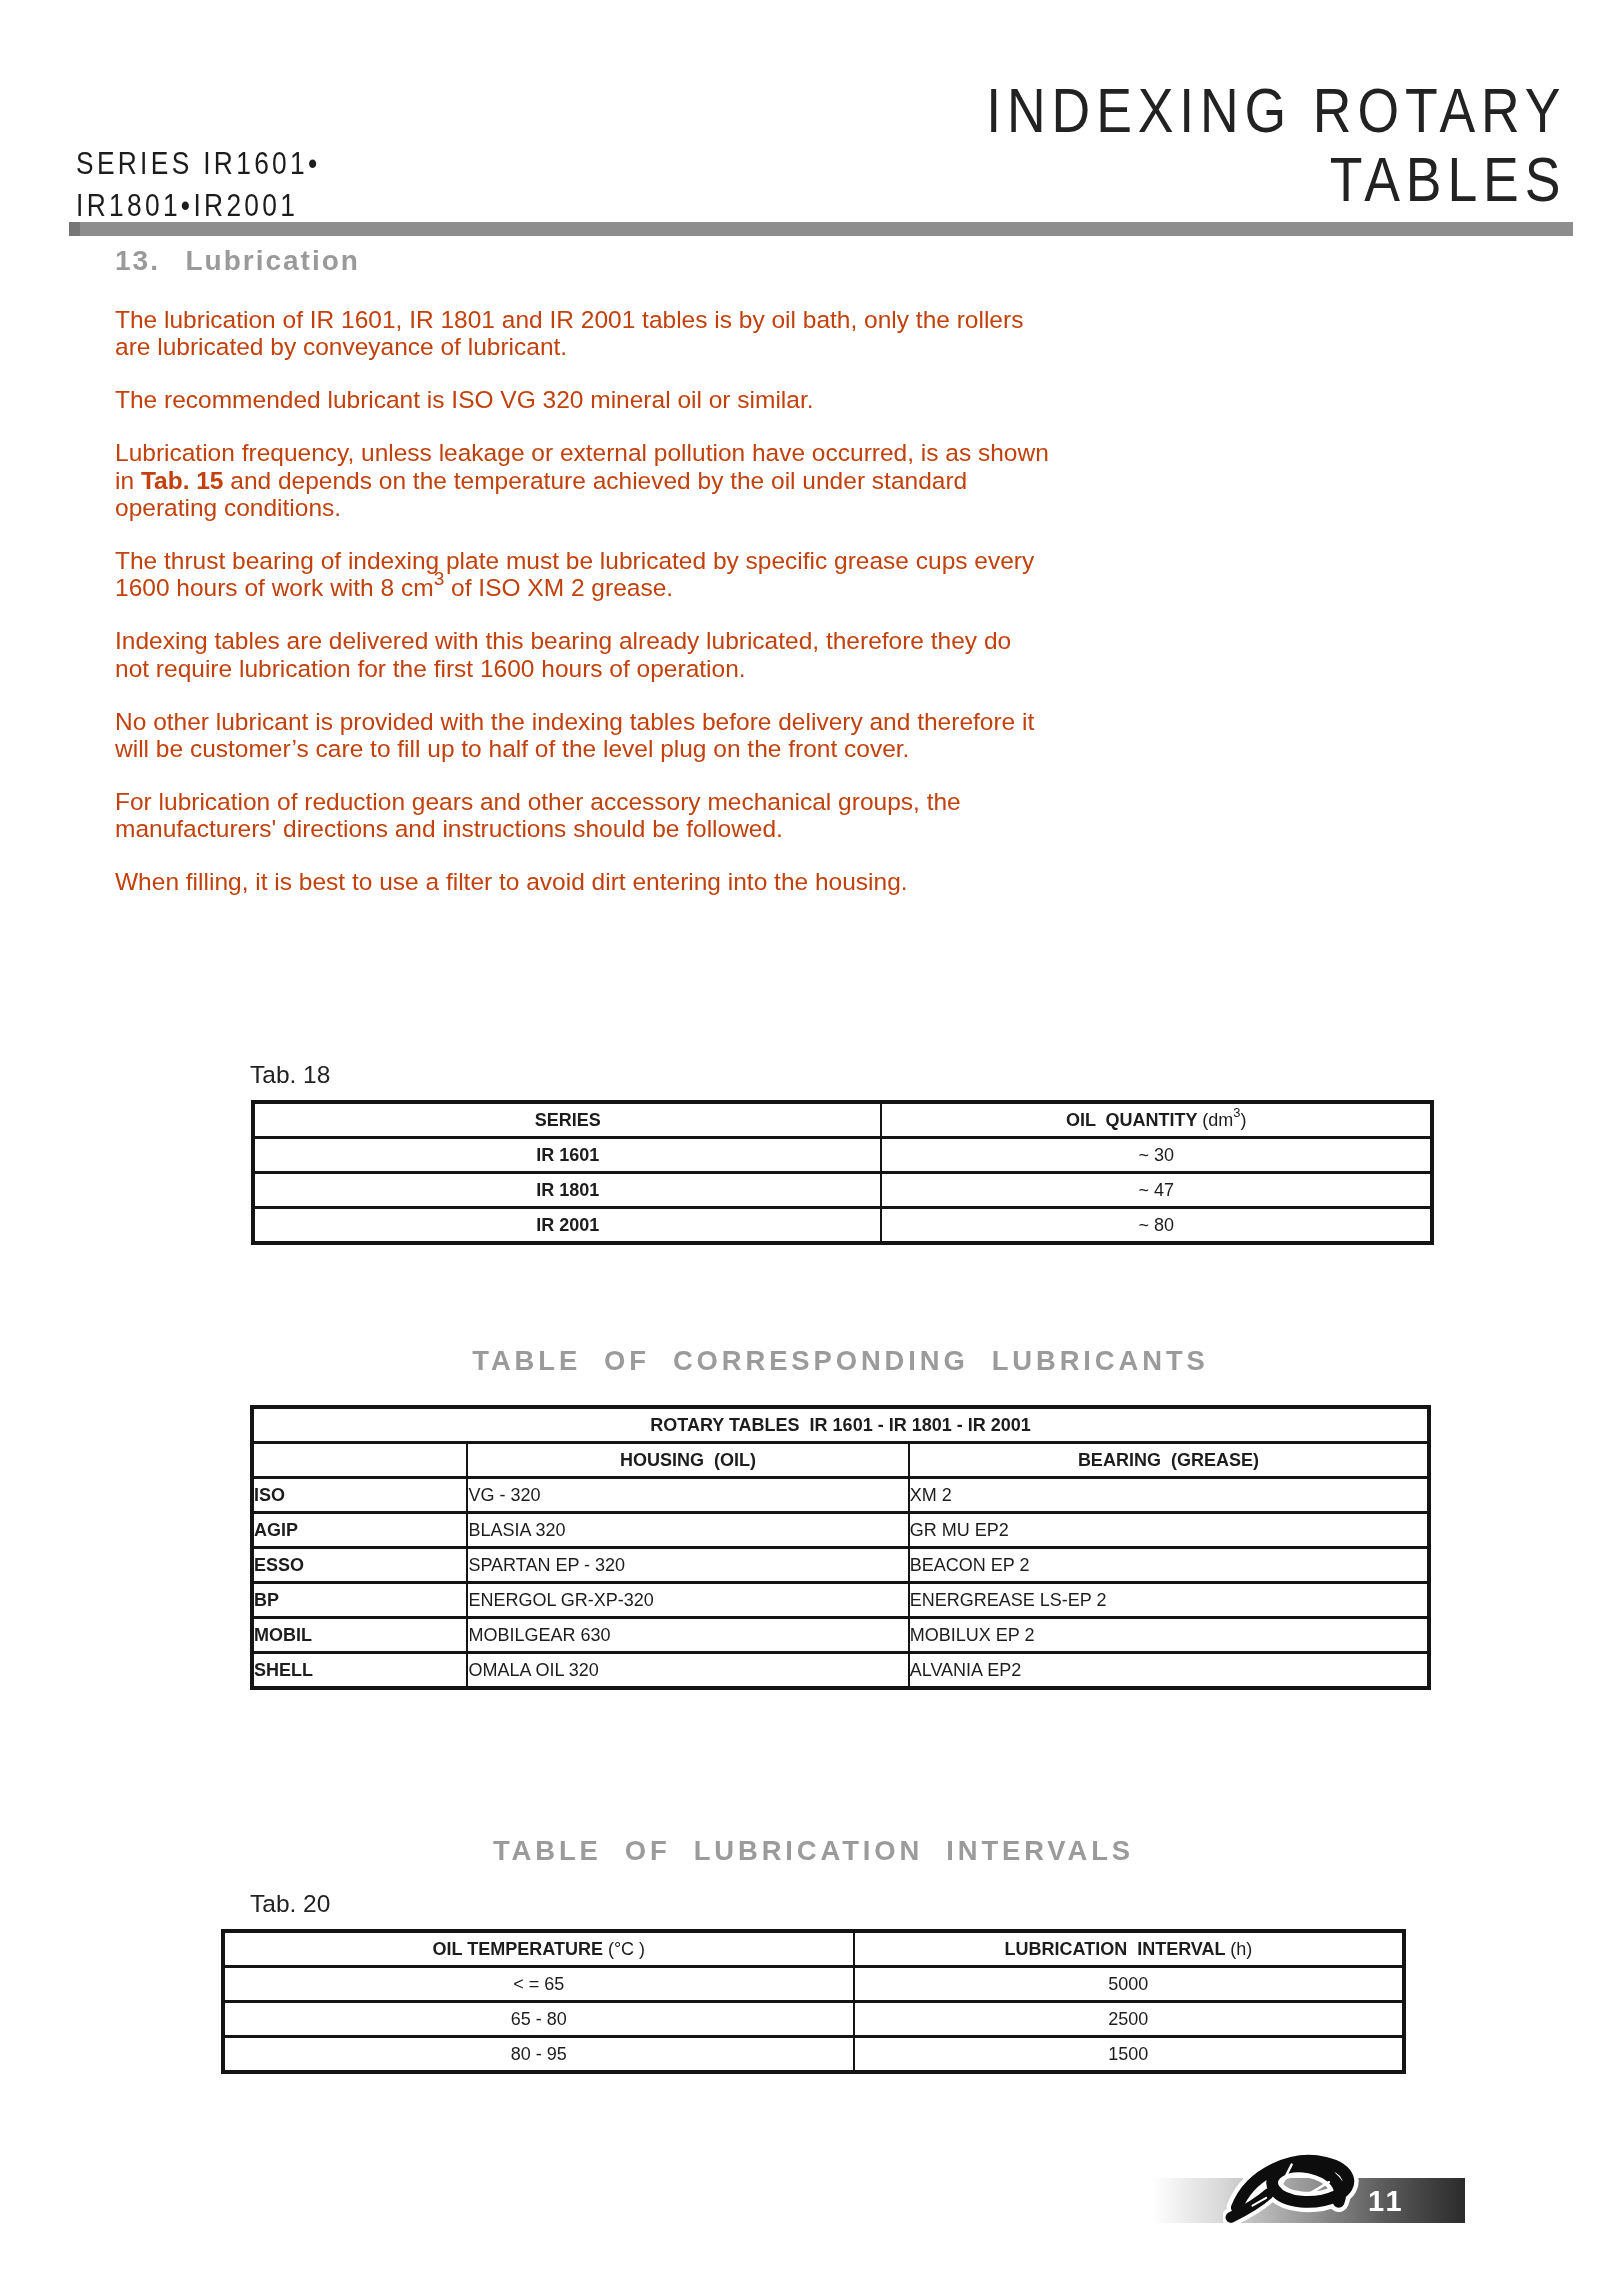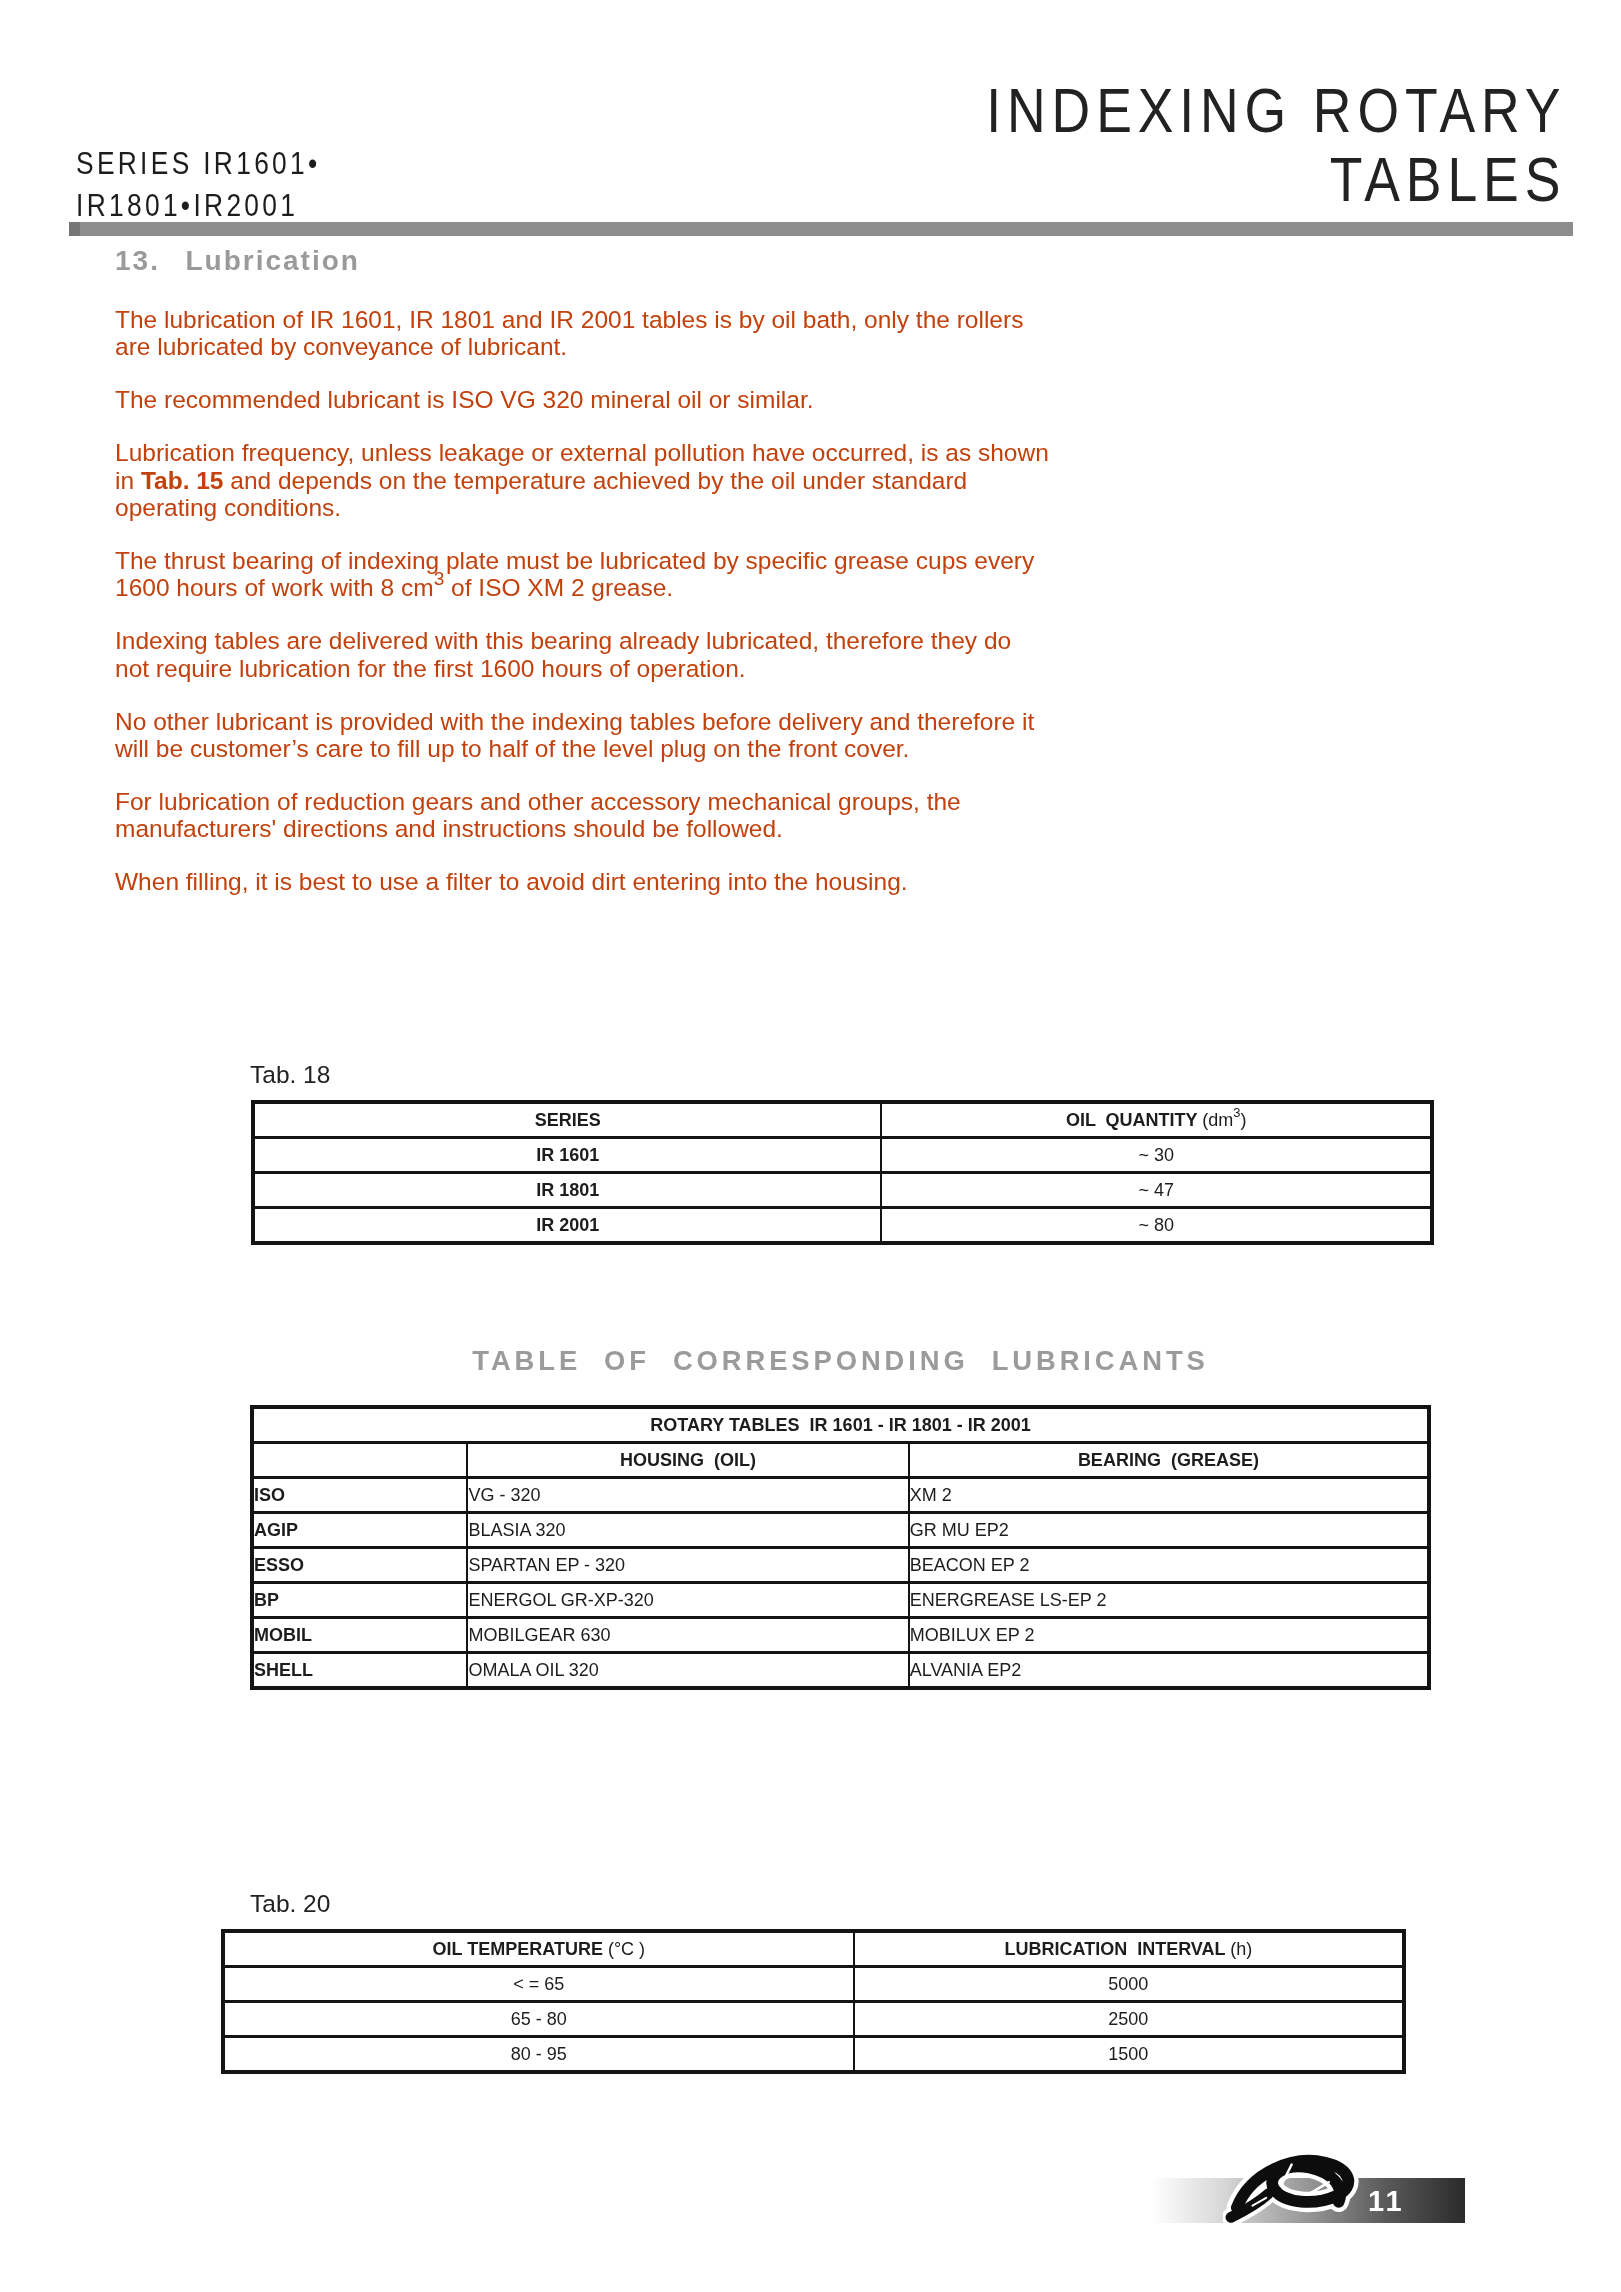--- a/index.html
+++ b/index.html
@@ -203,20 +203,21 @@
       <td class="pad-bearing">MOBILUX EP 2</td>
     </tr>
     <tr>
       <td class="pad-brand">SHELL</td>
       <td class="pad-housing">OMALA OIL 320</td>
       <td class="pad-bearing">ALVANIA EP2</td>
     </tr>
   </tbody>
     </table>
 
+  <div class="gray-heading" style="left:221px;top:1835px;width:1185px;">TABLE  OF  LUBRICATION  INTERVALS</div>
 
   <div class="tab-label" style="left:250px;top:1890px;">Tab. 20</div>
 
   <table class="doc" style="left:221px;top:1929px;width:1185px;">
     <colgroup>
         <col style="width:53.4%">
         <col style="width:46.6%">
       </colgroup>
     <tbody>
         <tr class="t20-hdr">

